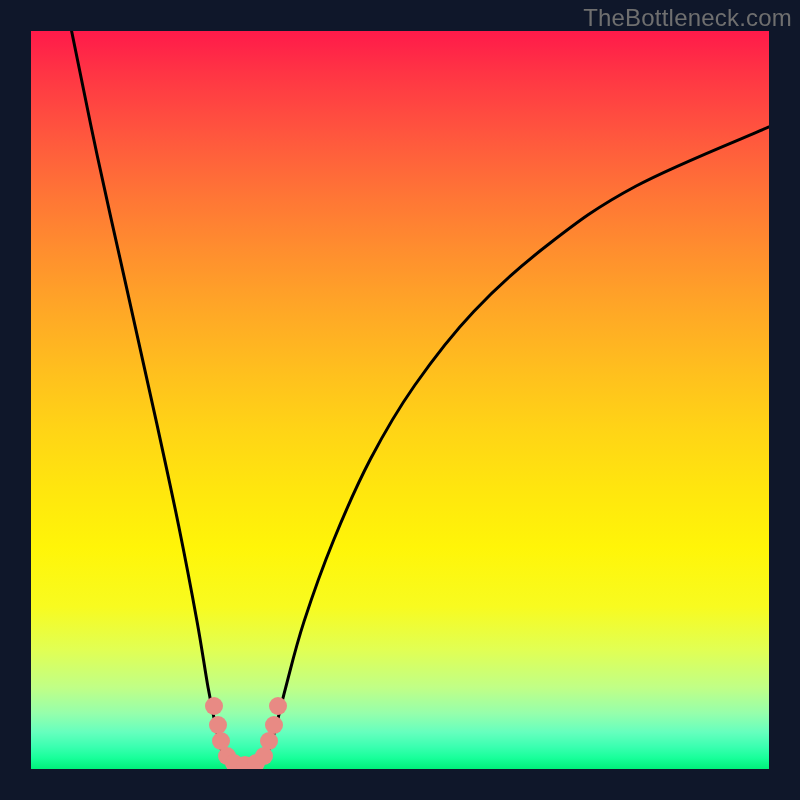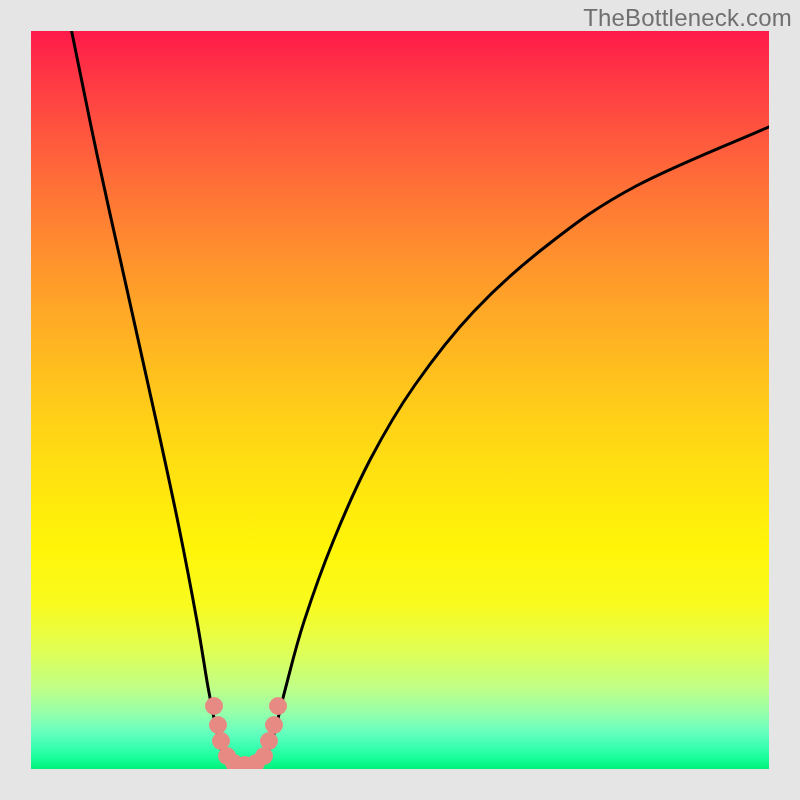--- a/index.html
+++ b/index.html
@@ -10,21 +10,21 @@
     background: #000;
     overflow: hidden;
     font-family: Arial, sans-serif;
   }
   .frame {
     position: absolute;
     top: 0;
     left: 0;
     width: 800px;
     height: 800px;
-    background: #e5e5e5;
+    background: #0f172a;
   }
   .plot-area {
     position: absolute;
     top: 31px;
     left: 31px;
     width: 738px;
     height: 738px;
     overflow: hidden;
   }
   .gradient {

